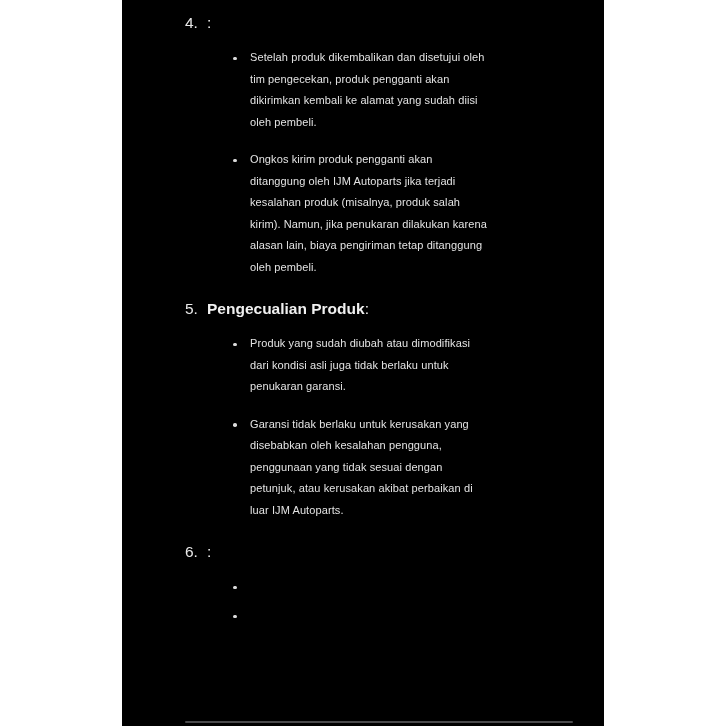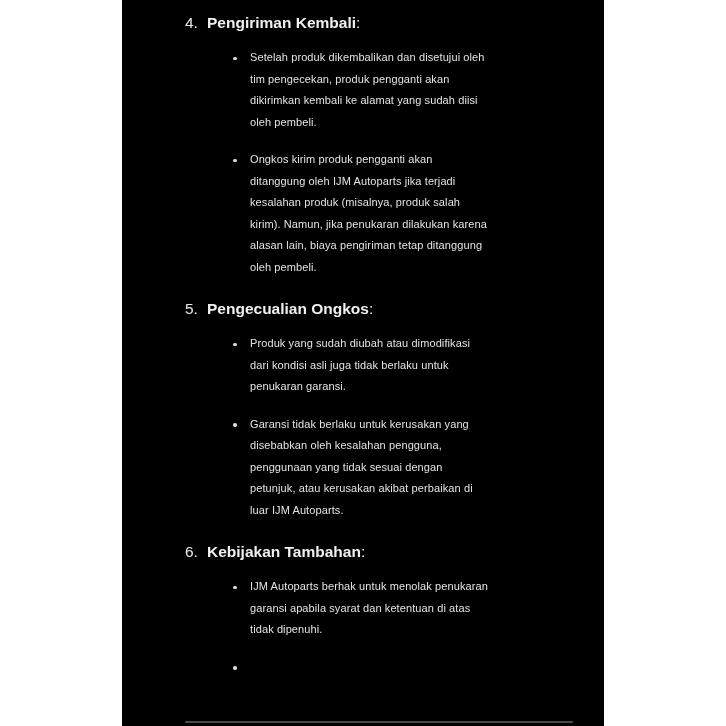--- a/index.html
+++ b/index.html
@@ -75,65 +75,62 @@
     border-radius: 1px;
   }
 </style>
 </head>
 <body>
 
 <div class="canvas">
   <div class="panel">
 
     <div class="section-heading first">
-      <span class="section-number">4.</span><span class="section-title">Pengiriman Kembali</span><span class="section-colon">:</span>
+      <span class="section-number">4.</span><span class="section-colon">:</span>
     </div>
     <div class="bullet-item">
       <span class="bullet-marker"></span>
       <span class="bullet-text">Setelah produk dikembalikan dan disetujui oleh
 tim pengecekan, produk pengganti akan
 dikirimkan kembali ke alamat yang sudah diisi
 oleh pembeli.</span>
     </div>
     <div class="bullet-item">
       <span class="bullet-marker"></span>
       <span class="bullet-text">Ongkos kirim produk pengganti akan
 ditanggung oleh IJM Autoparts jika terjadi
 kesalahan produk (misalnya, produk salah
 kirim). Namun, jika penukaran dilakukan karena
 alasan lain, biaya pengiriman tetap ditanggung
 oleh pembeli.</span>
     </div>
 
     <div class="section-heading">
-      <span class="section-number">5.</span><span class="section-title">Pengecualian Ongkos</span><span class="section-colon">:</span>
+      <span class="section-number">5.</span><span class="section-title">Pengecualian Produk</span><span class="section-colon">:</span>
     </div>
     <div class="bullet-item">
       <span class="bullet-marker"></span>
       <span class="bullet-text">Produk yang sudah diubah atau dimodifikasi
 dari kondisi asli juga tidak berlaku untuk
 penukaran garansi.</span>
     </div>
     <div class="bullet-item">
       <span class="bullet-marker"></span>
       <span class="bullet-text">Garansi tidak berlaku untuk kerusakan yang
 disebabkan oleh kesalahan pengguna,
 penggunaan yang tidak sesuai dengan
 petunjuk, atau kerusakan akibat perbaikan di
 luar IJM Autoparts.</span>
     </div>
 
     <div class="section-heading">
-      <span class="section-number">6.</span><span class="section-title">Kebijakan Tambahan</span><span class="section-colon">:</span>
+      <span class="section-number">6.</span><span class="section-colon">:</span>
     </div>
     <div class="bullet-item">
       <span class="bullet-marker"></span>
-      <span class="bullet-text">IJM Autoparts berhak untuk menolak penukaran
-garansi apabila syarat dan ketentuan di atas
-tidak dipenuhi.</span>
     </div>
     <div class="bullet-item">
       <span class="bullet-marker"></span>
     </div>
 
     <div class="bottom-divider"></div>
   </div>
 </div>
 
 </body></html>

